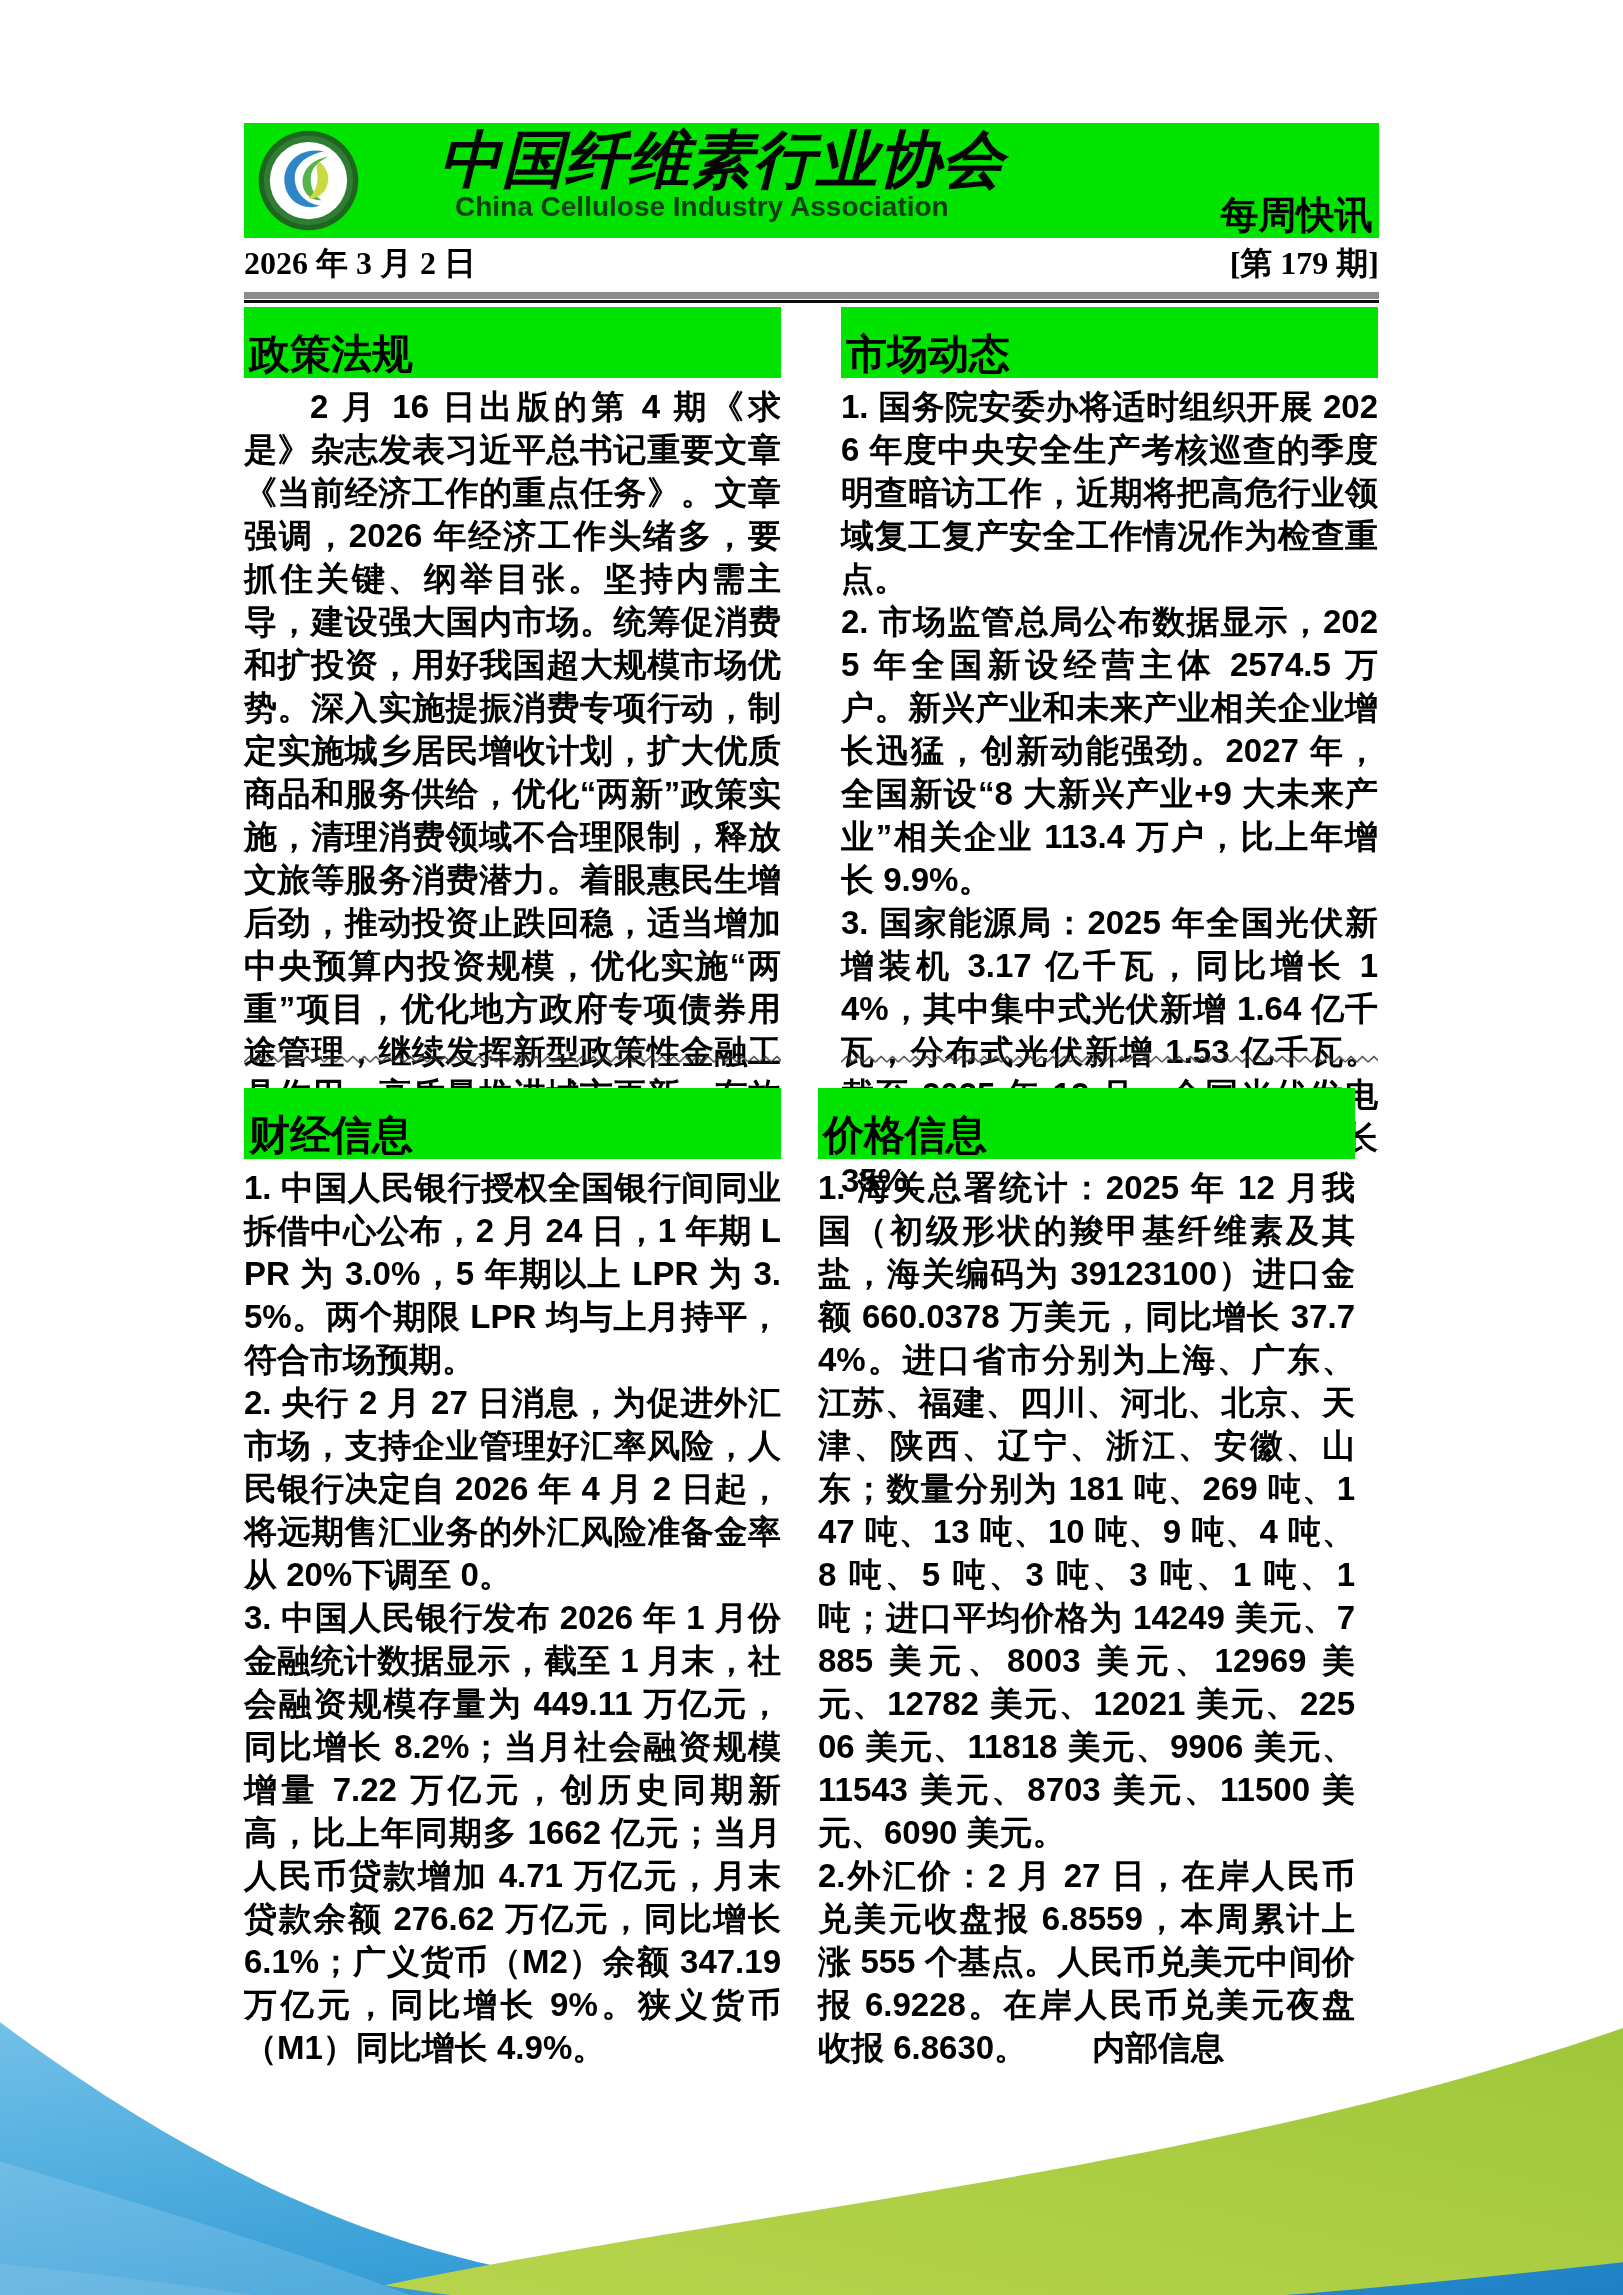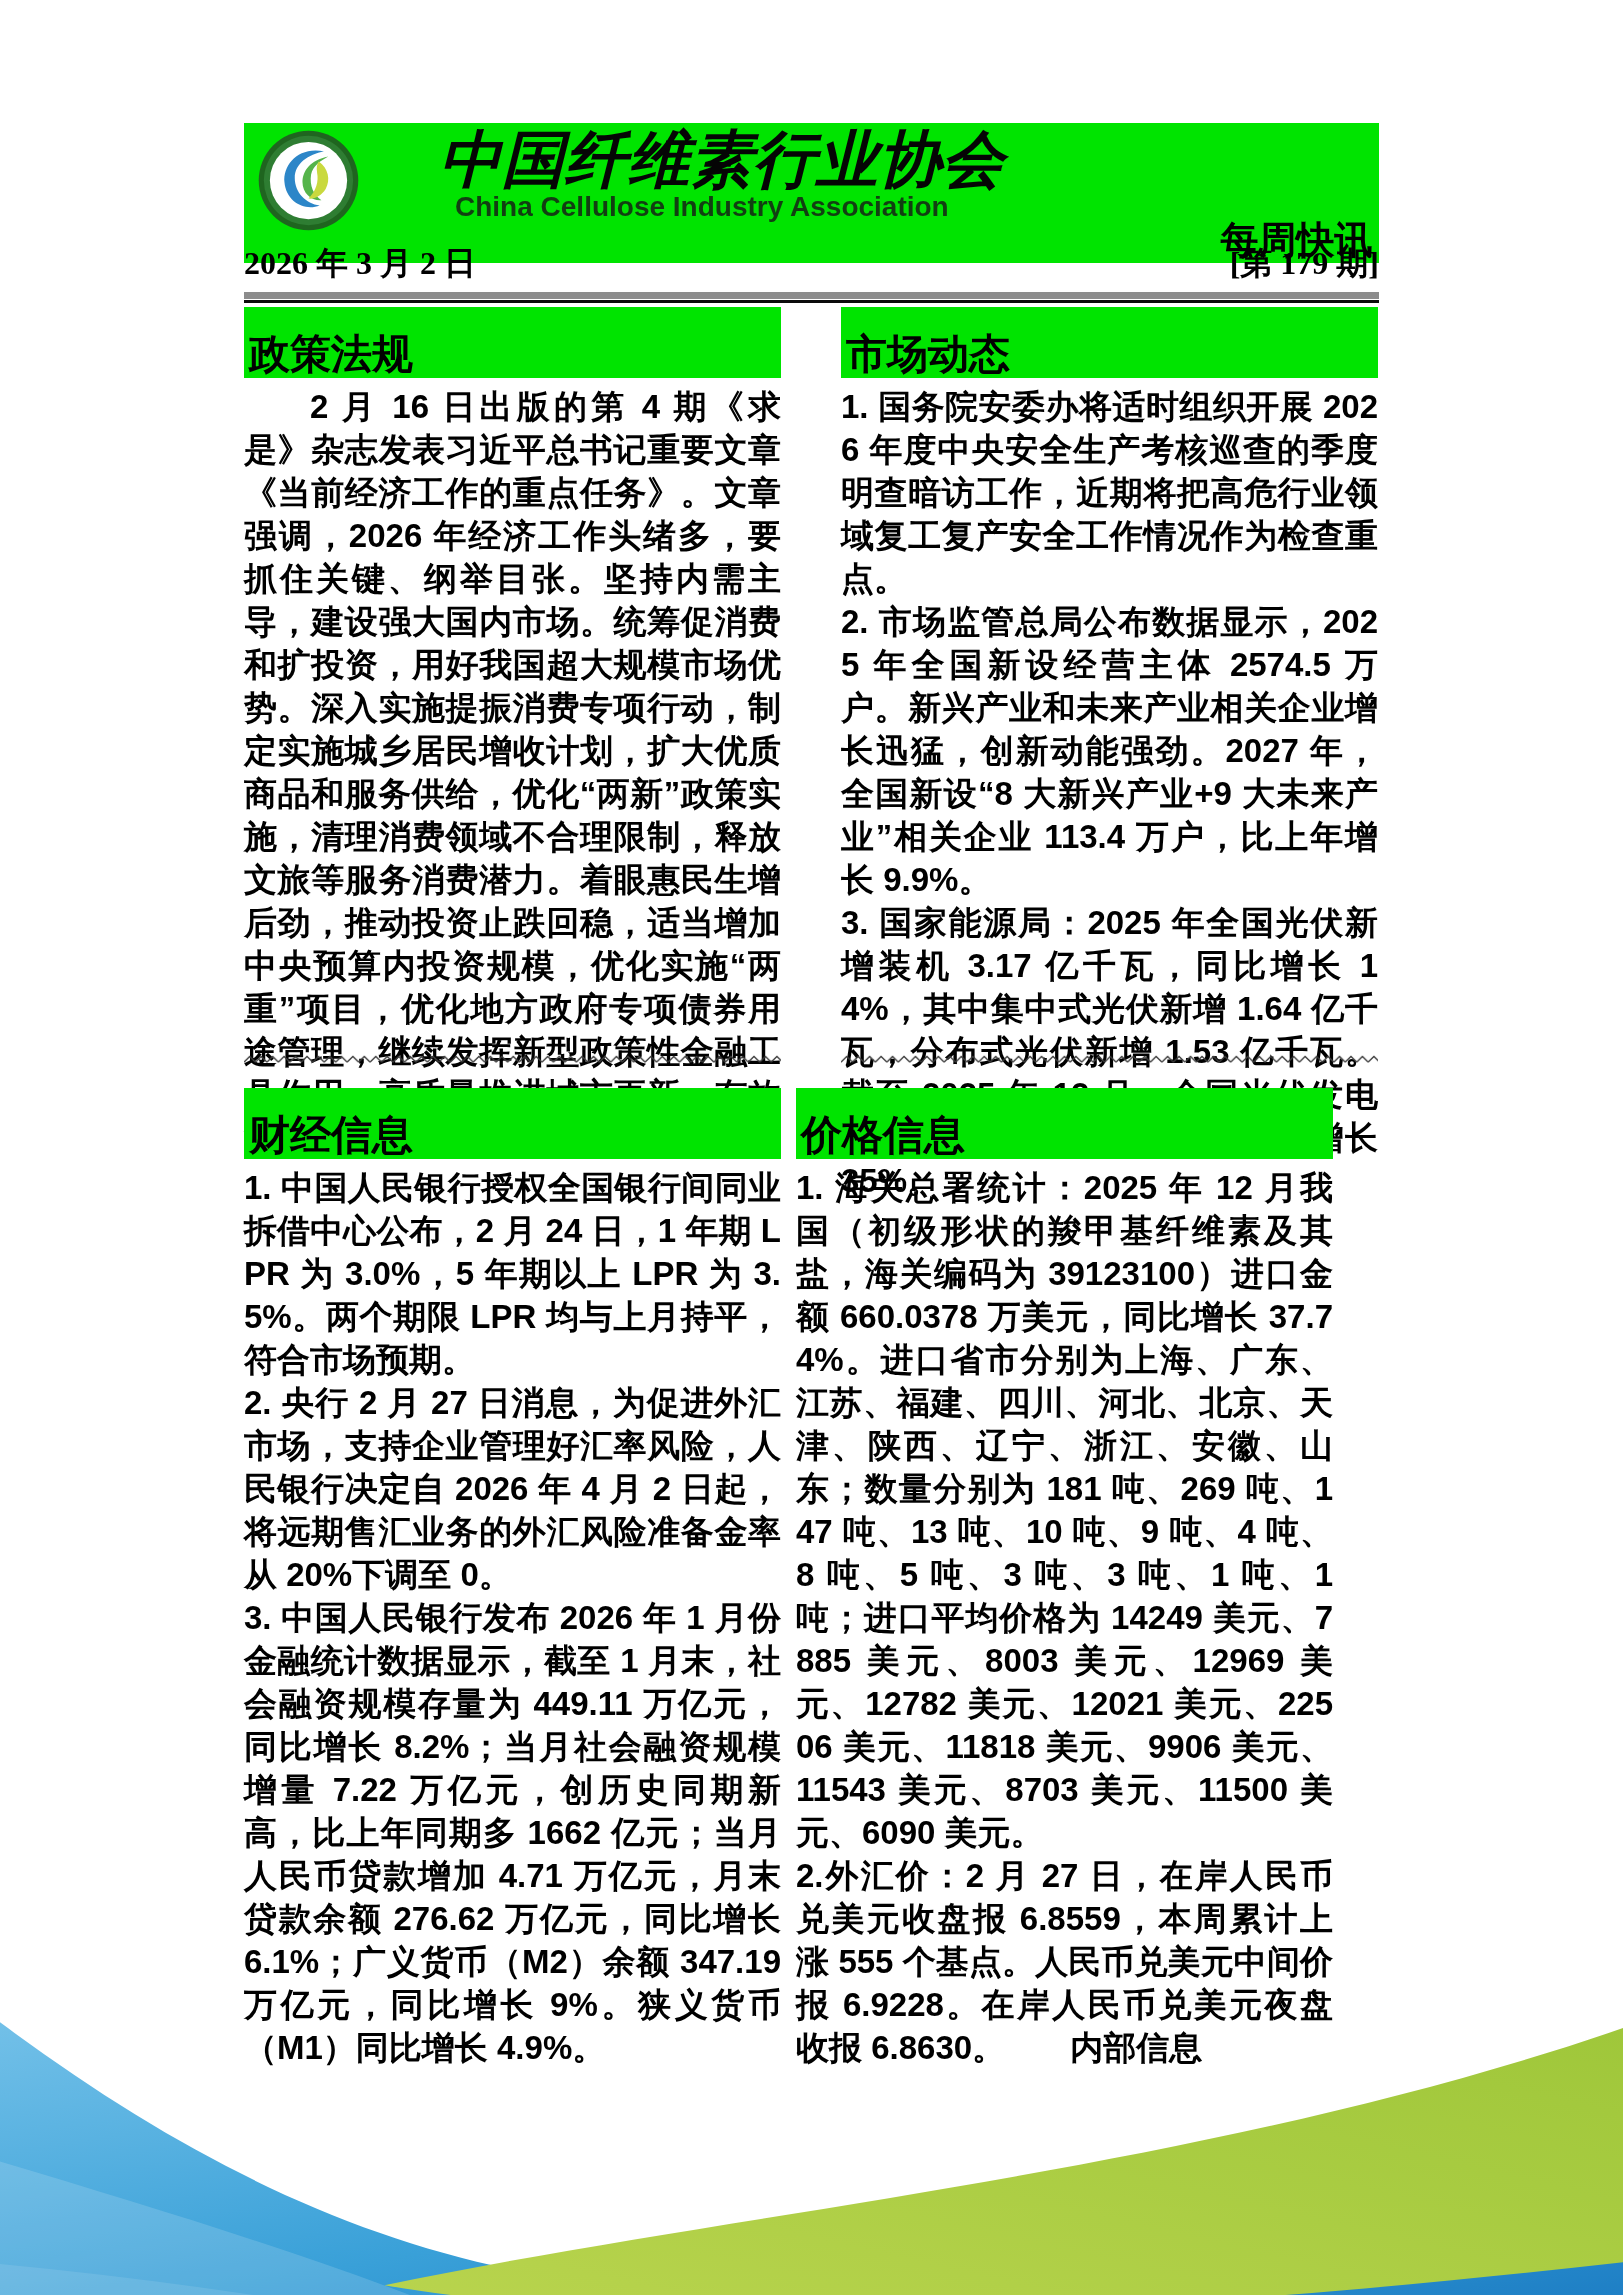--- a/index.html
+++ b/index.html
@@ -9,21 +9,21 @@
     width:1623px; height:2295px;
     background:#ffffff;
     overflow:hidden;
     font-family:"Liberation Sans", sans-serif;
     color:#000;
   }
 
   
   .banner {
     position:absolute; left:244px; top:123px;
-    width:1135px; height:140px;
+    width:1135px; height:115px;
     background:#00e400;
   }
   .logo {
     position:absolute; left:13px; top:5.7px;
     width:103px; height:103px;
   }
   .titles { position:absolute; left:195px; top:4.9px; }
   .org-cn {
     font-size:62px; font-weight:bold; font-style:italic;
     letter-spacing:0.8px; line-height:64px; color:#050505;
@@ -47,21 +47,21 @@
   }
   .rule { position:absolute; left:244px; top:292px; width:1135px; }
   .rule-gray  { height:7.4px; background:#8c8c8c; }
   .rule-black { height:3.3px; background:#0b0b0b; margin-top:0.8px; }
 
   
   .section { position:absolute; width:537px; }
   .sec-policy  { left:244px;  top:307px;  }
   .sec-market  { left:841px; top:307px;  }
   .sec-finance { left:244px;  top:1088px; }
-  .sec-price   { left:796px; top:1088px; }
+  .sec-price   { left:818px; top:1088px; }
 
   .sec-header {
     width:100%; height:71px; background:#00e400;
     display:flex; align-items:flex-end;
     padding:0 0 1.6px 4.9px;
   }
   .sec-title {
     font-family:Liberation Serif, serif;
     font-size:41px; font-weight:bold; line-height:43px;
   }

